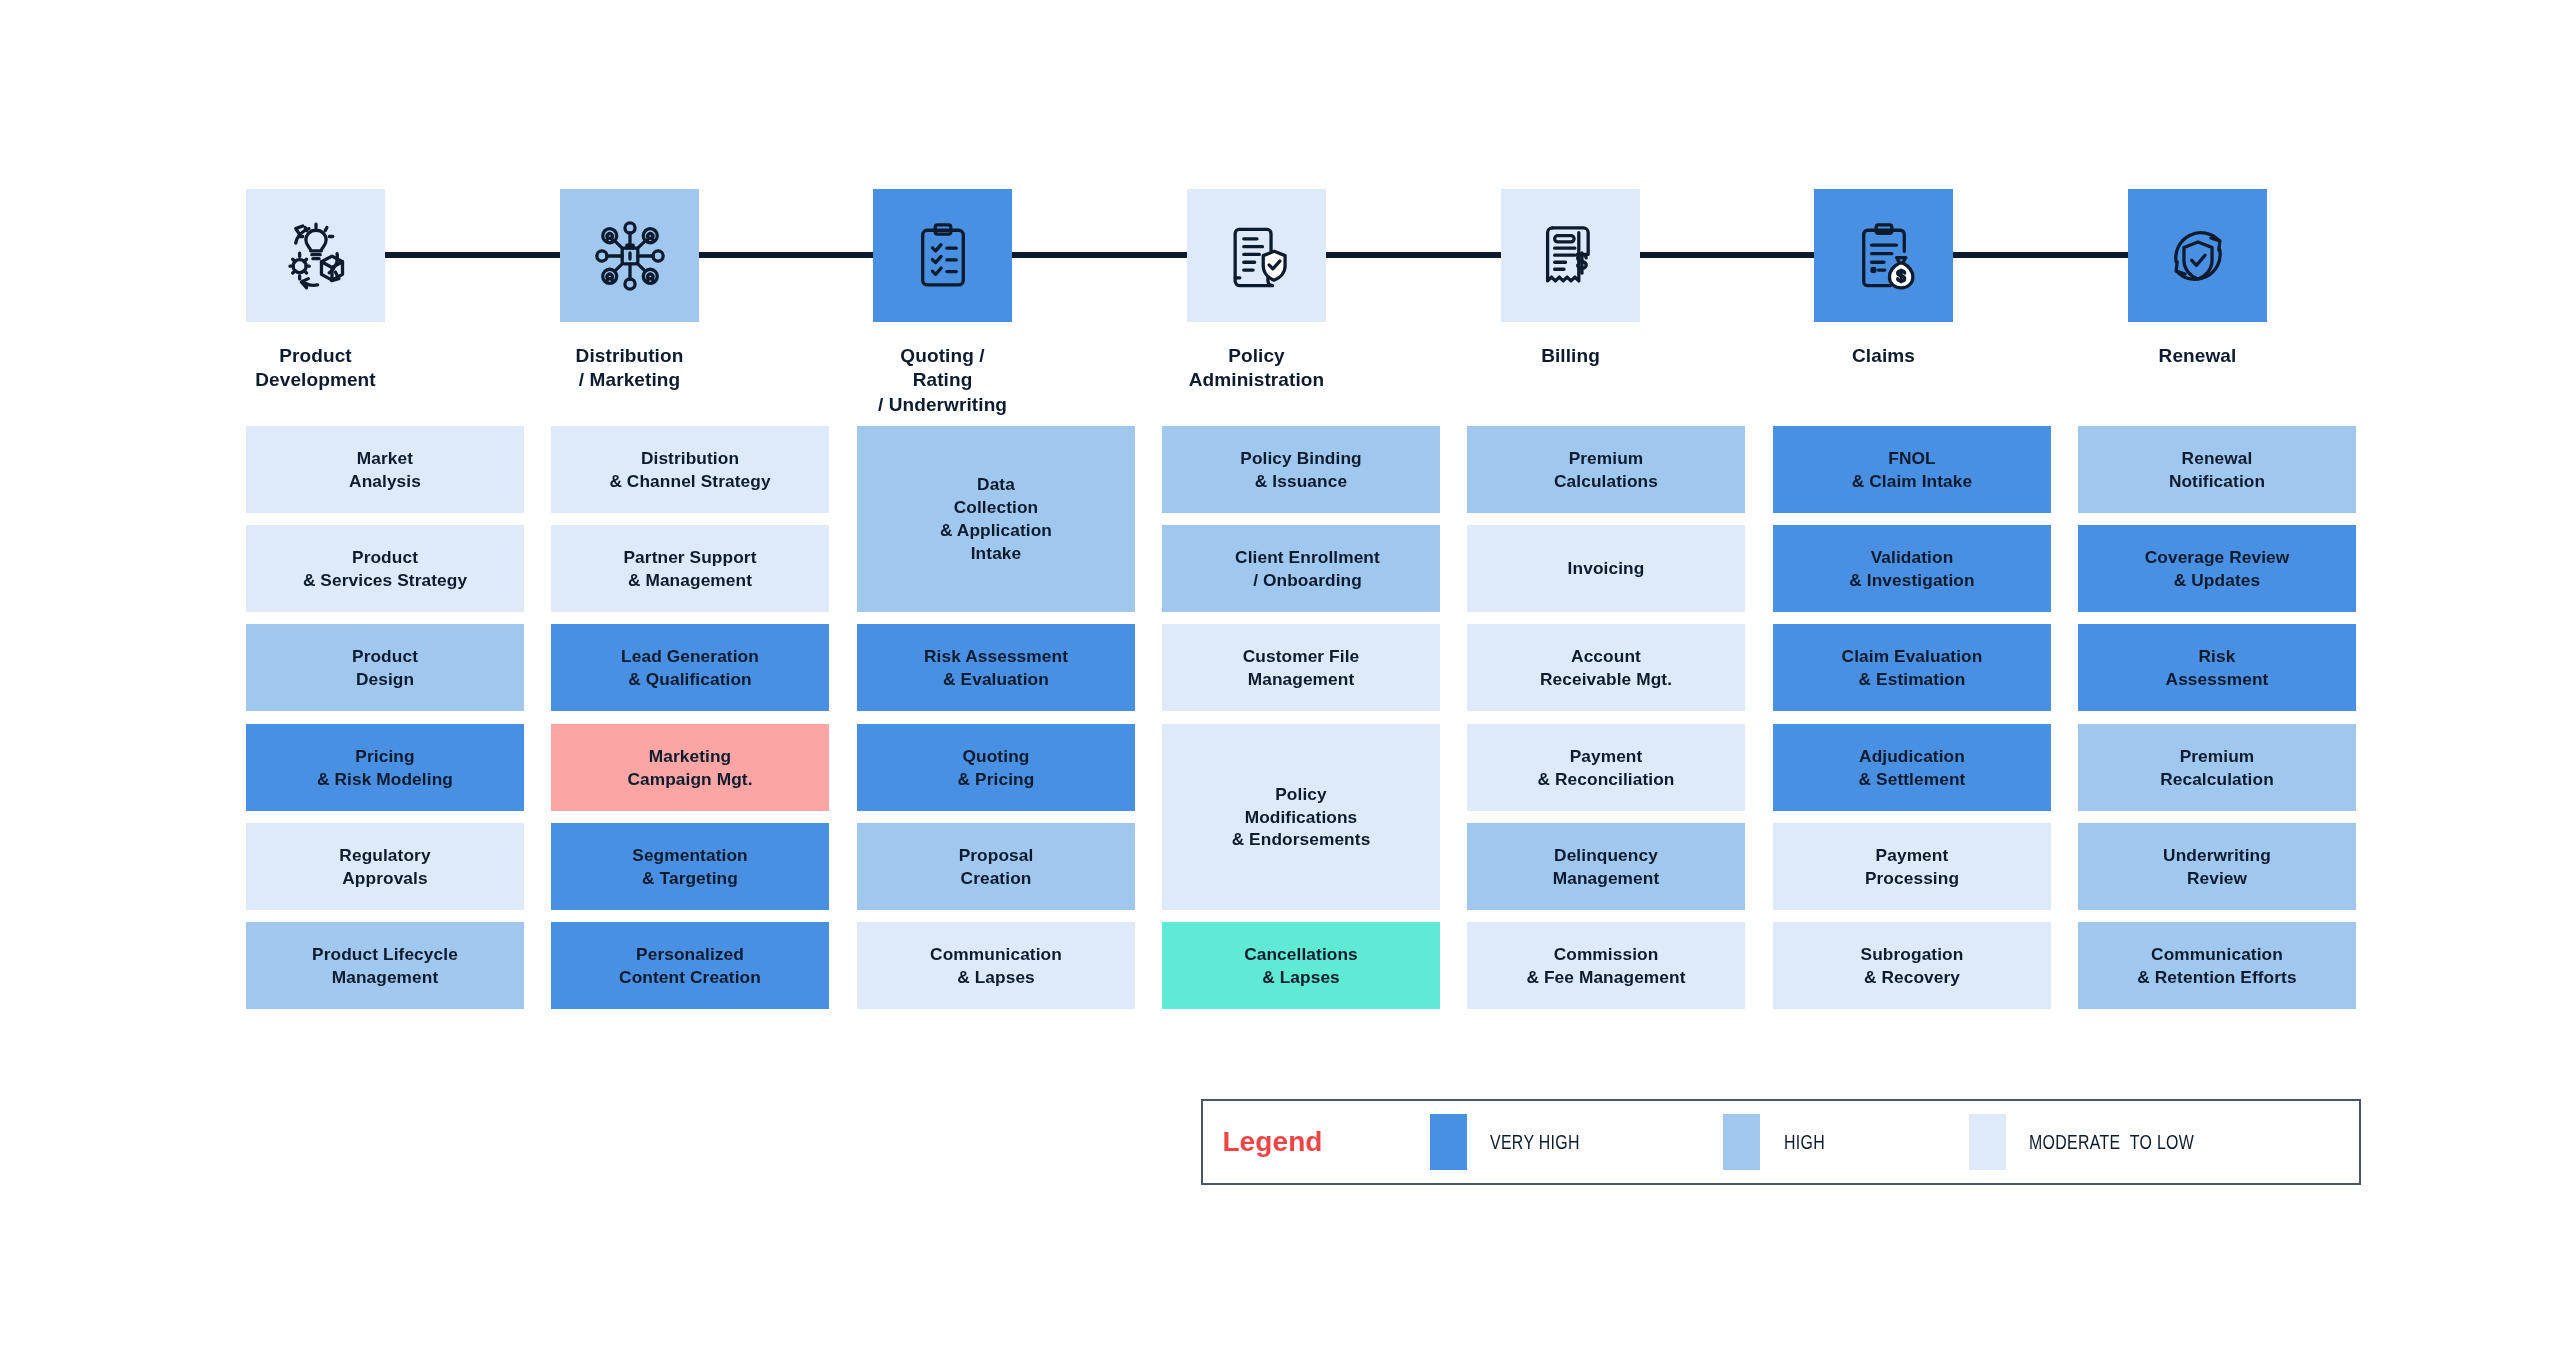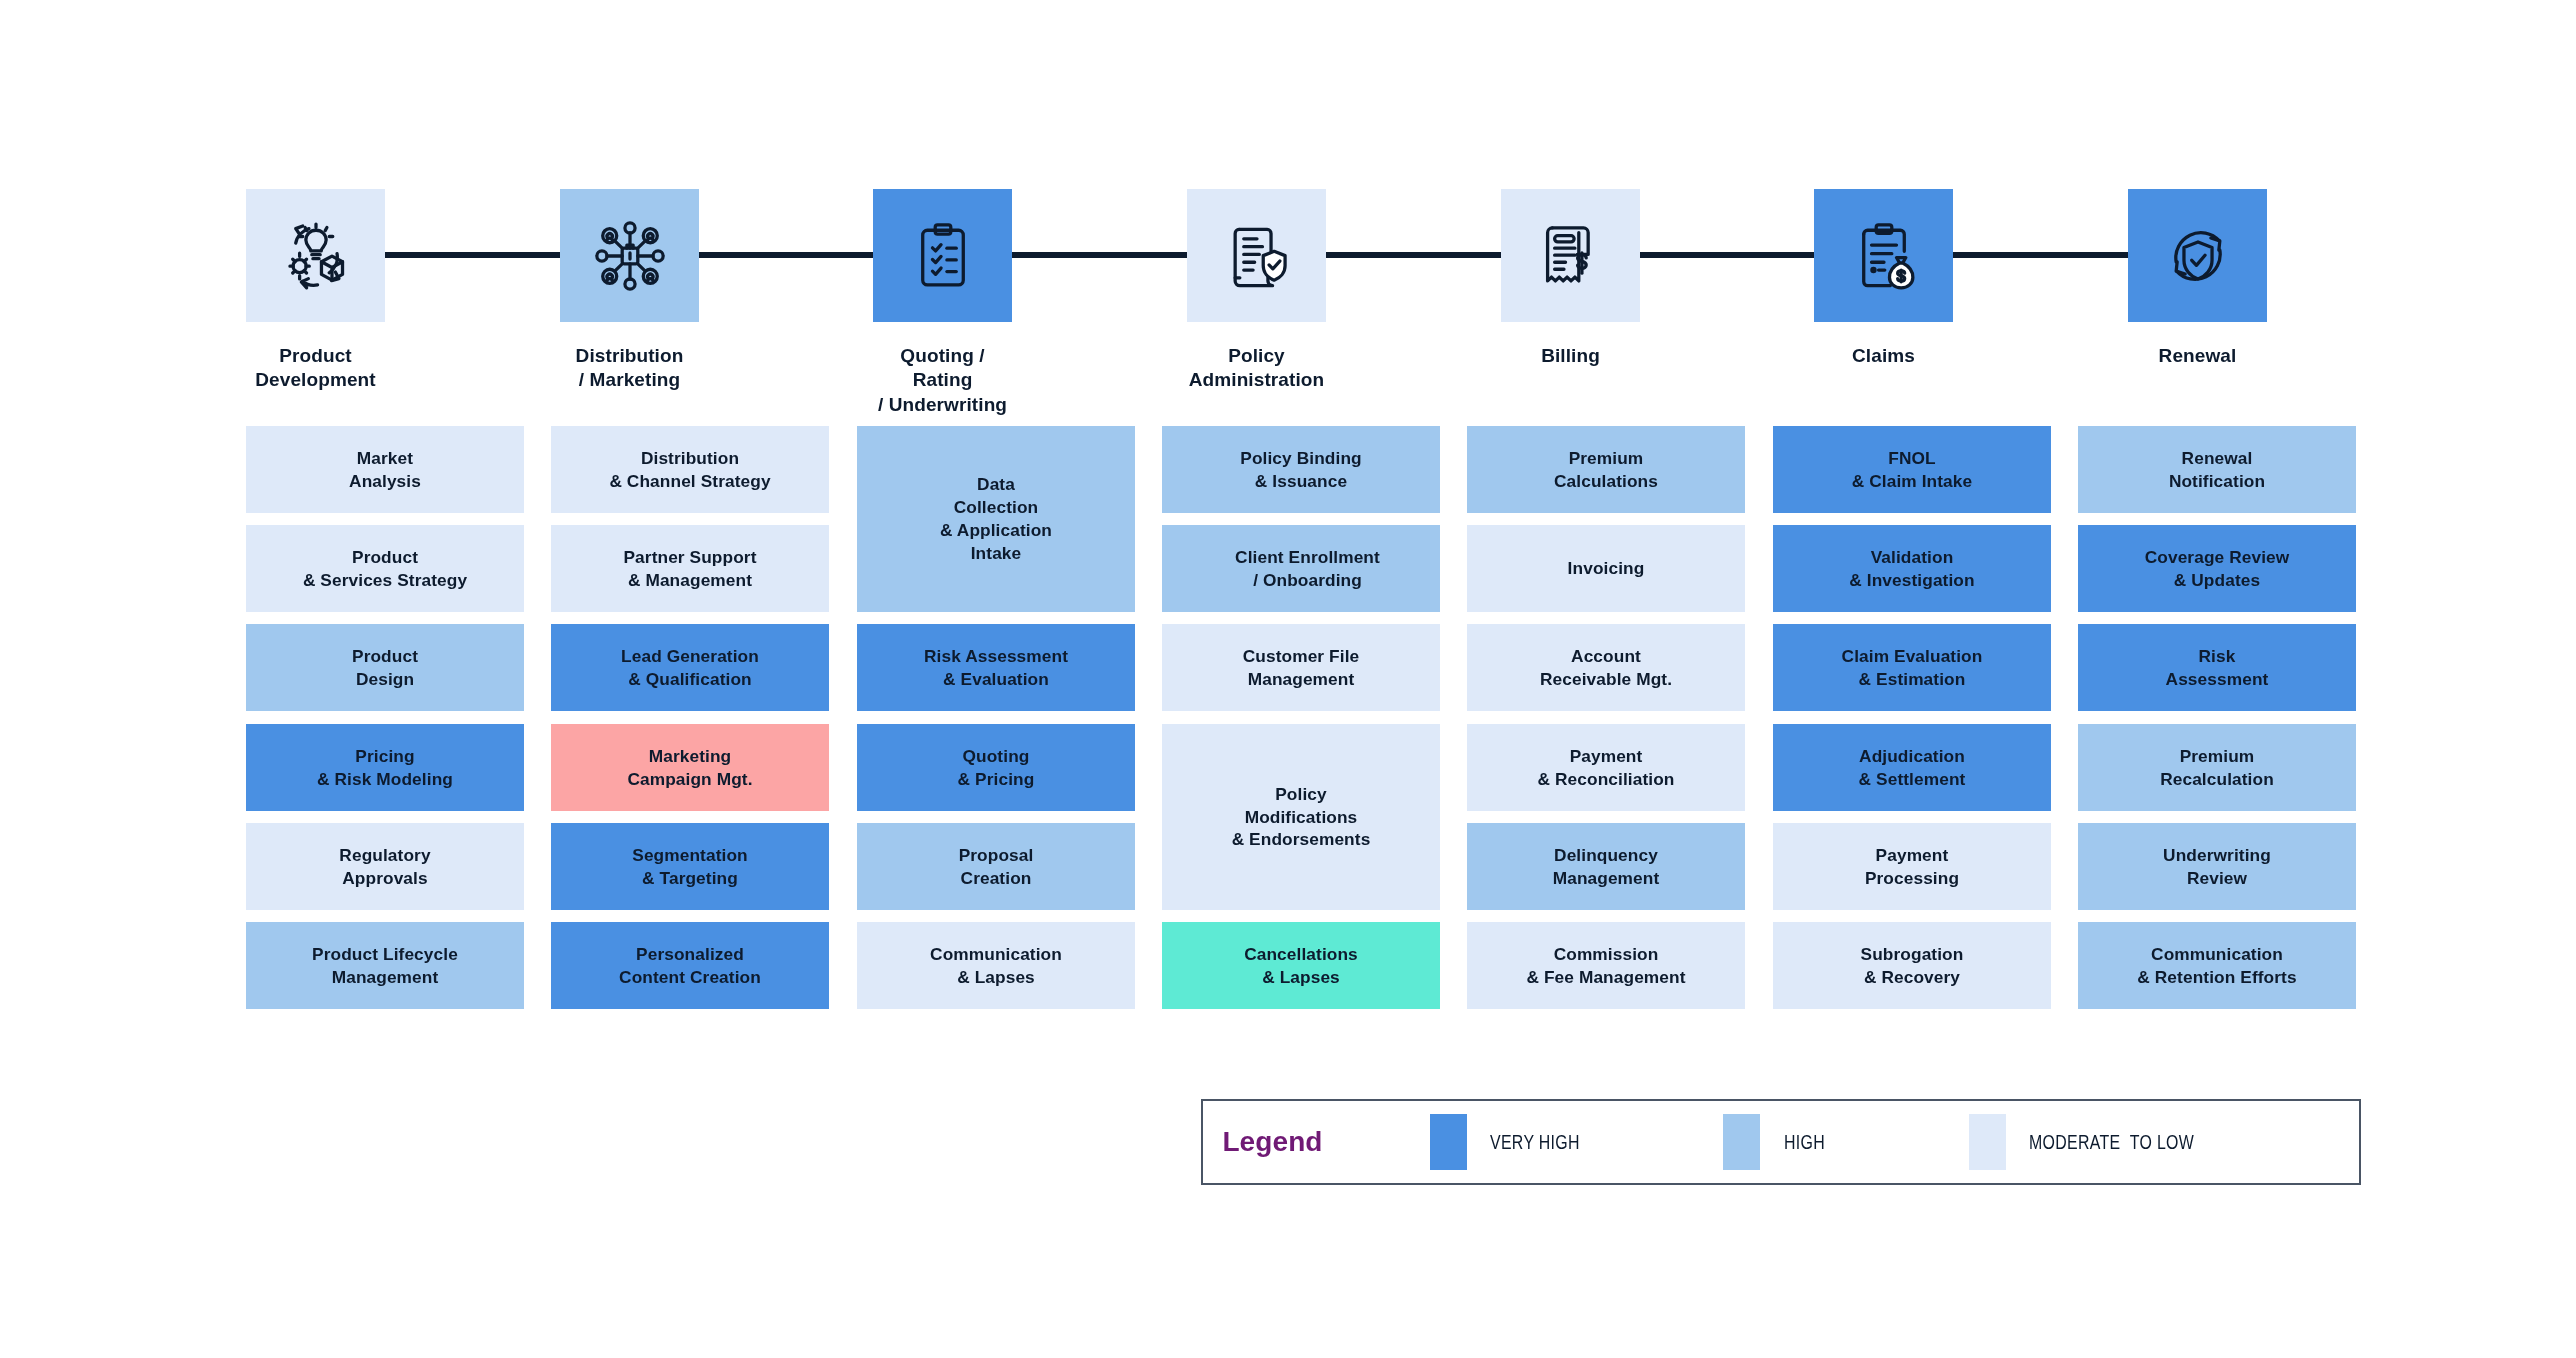--- a/index.html
+++ b/index.html
@@ -110,21 +110,21 @@
     border: 2.8px solid #4a5565;
     background: #ffffff;
     box-sizing: border-box;
     display: flex;
     align-items: center;
   }
   #legend-title {
     margin-left: 19.4px;
     font-size: 28px;
     font-weight: 700;
-    color: #701a75;
+    color: #ef4444;
     letter-spacing: 0.1px;
   }
   .legend-entry {
     display: flex;
     align-items: center;
   }
   .legend-swatch {
     width: 37px;
     height: 56px;
     flex: none;

